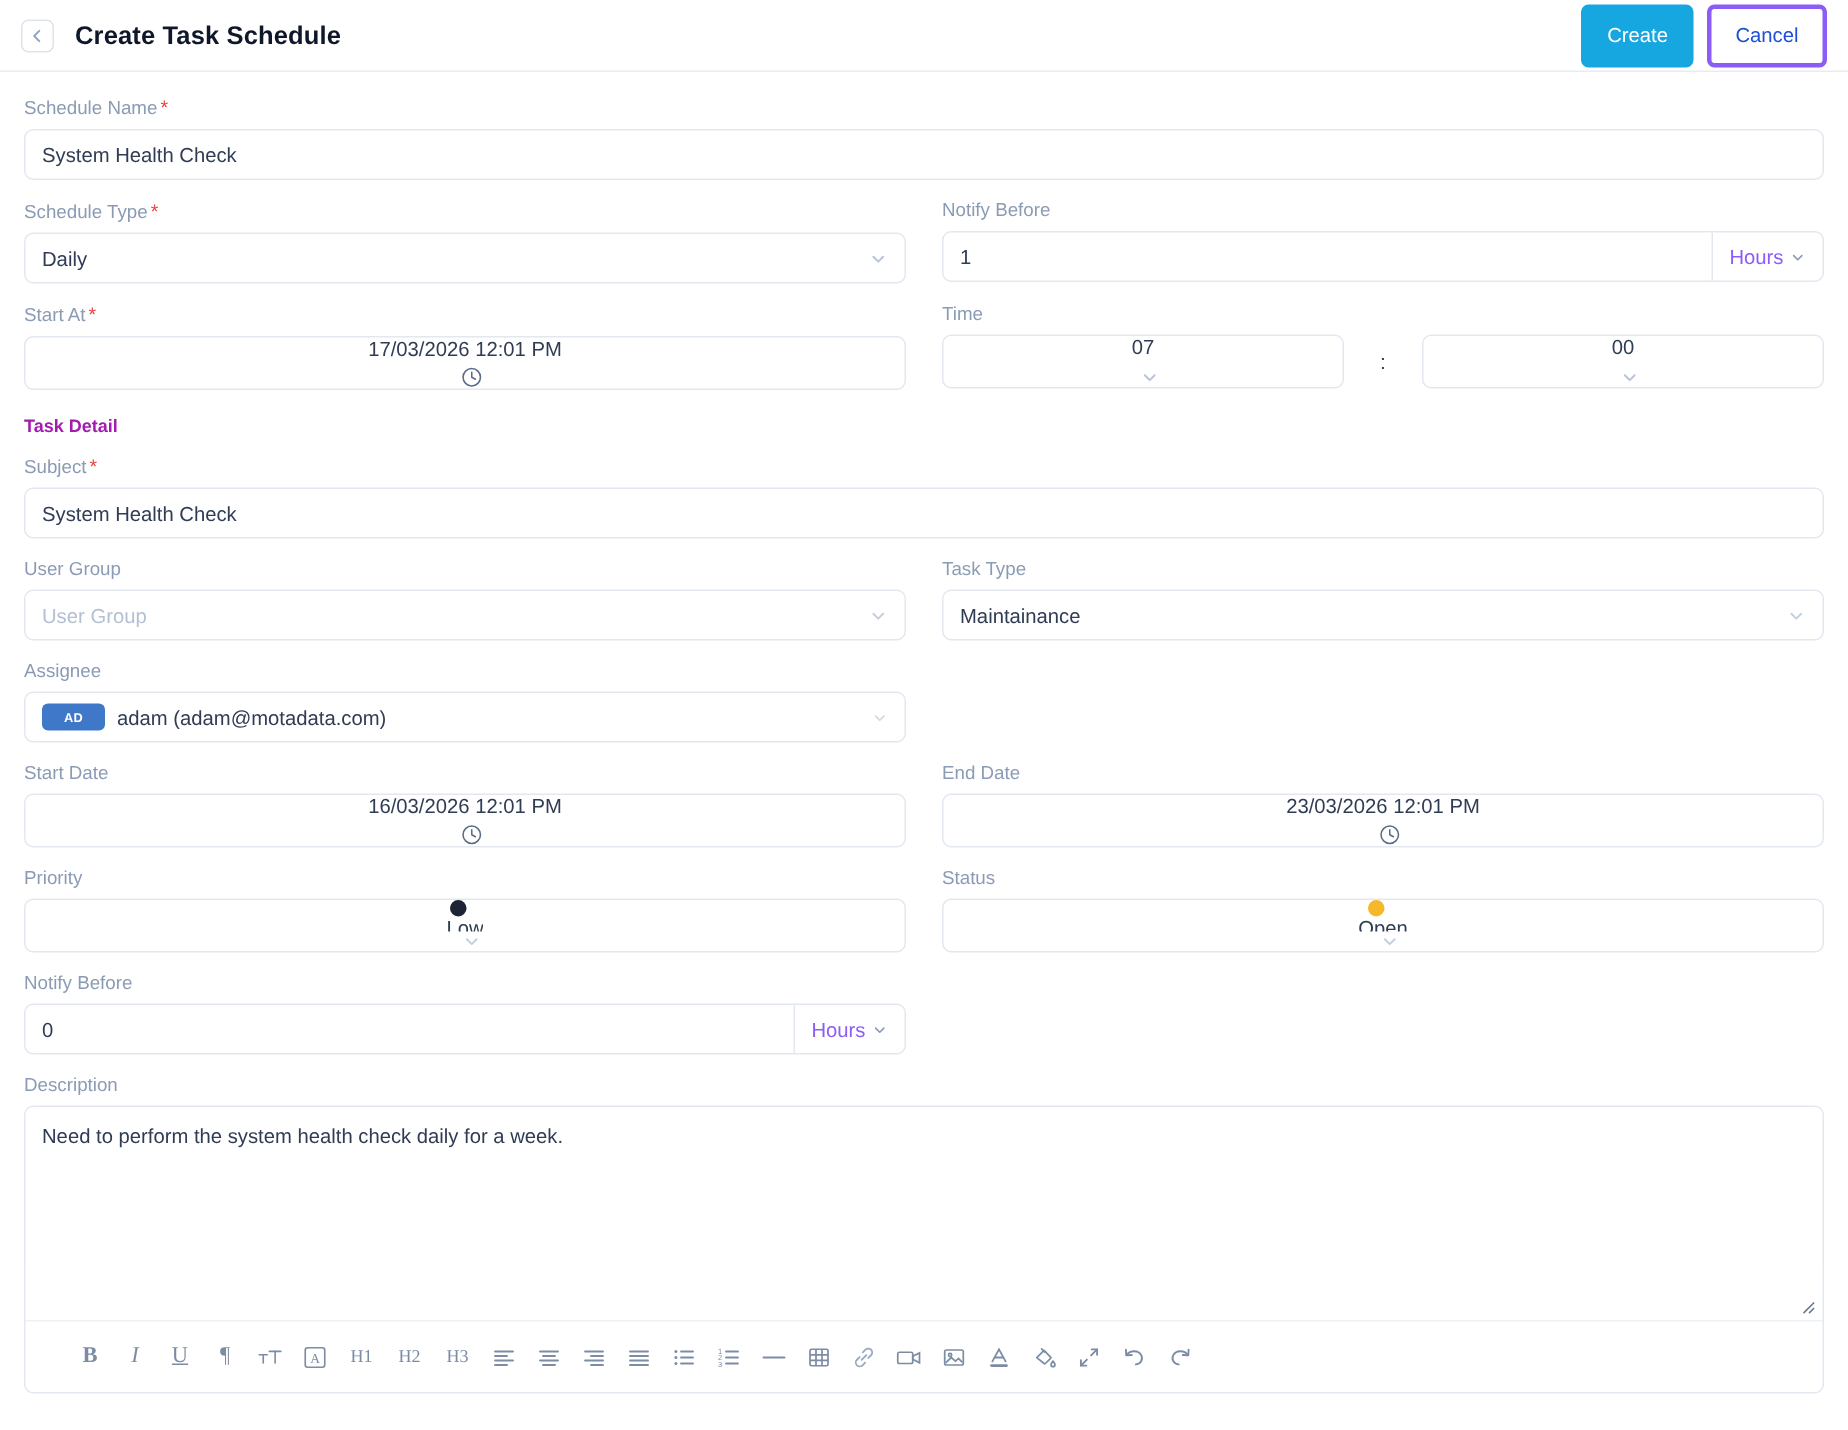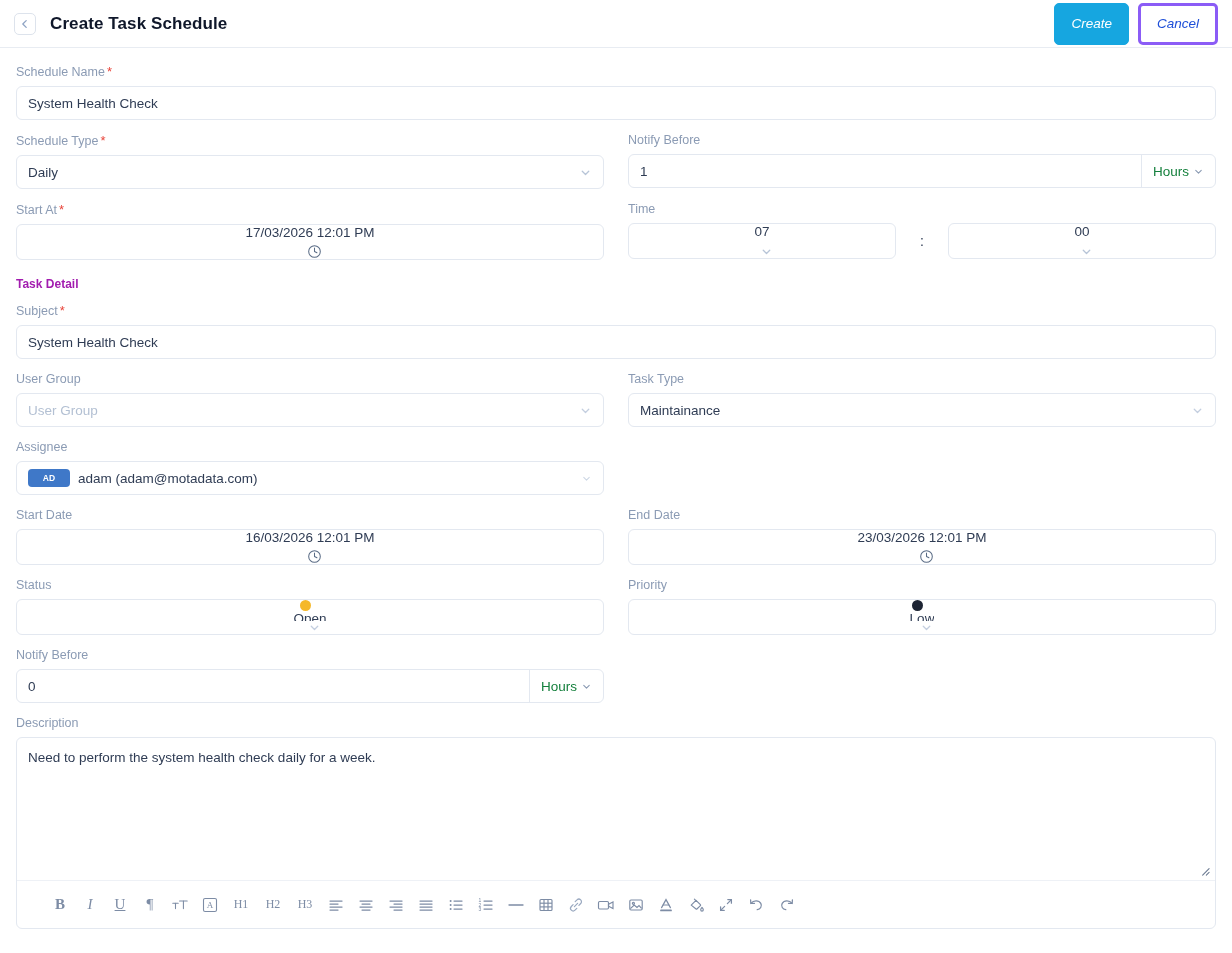--- a/index.html
+++ b/index.html
@@ -39,21 +39,20 @@
   }
   .header-spacer { flex: 1 1 auto; }
   .btn {
     height: 42px;
     border-radius: 5px;
     font-size: 13.5px;
     padding: 0 16px;
     display: inline-flex; align-items: center; justify-content: center;
     cursor: pointer;
     white-space: nowrap;
-    font-style: italic;
   }
   .btn-primary {
     background: #16a6e0;
     color: #fff;
     border: 1px solid #16a6e0;
     margin-right: 9px;
   }
   .btn-secondary {
     background: #fff;
     color: #1d4ed8;
@@ -120,21 +119,21 @@
     padding: 0 11px;
     font-size: 13.5px;
     border-right: 1px solid #e3e8f0;
     color: #2f3c54;
   }
   .split .unit {
     flex: 0 0 auto;
     display: flex; align-items: center; gap: 4px;
     padding: 0 11px;
     font-size: 13.5px;
-    color: #15803d;
+    color: #8b5cf6;
     cursor: pointer;
   }
 
   
   .time-row { display: flex; align-items: center; gap: 0; }
   .time-row .control { flex: 1 1 0; }
   .colon {
     width: 52px;
     text-align: center;
     font-size: 14px;
@@ -387,38 +386,38 @@
               </svg>
           </span>
         </div>
       </div>
     </div>
   </div>
 
   <div class="row">
     <div class="col">
       <div class="field">
+        <label class="label">Priority</label>
+        <div class="control tall">
+          <span class="dot" style="background:#1d2433"></span>
+          <span class="value">Low</span>
+          <span class="chev">
+            <svg width="13" height="13" viewBox="0 0 14 14" fill="none" stroke="#c3cedf" stroke-width="1.4" stroke-linecap="round" stroke-linejoin="round">
+                <polyline points="3.5,5.6 7,9.1 10.5,5.6"></polyline>
+              </svg>
+          </span>
+        </div>
+      </div>
+    </div>
+    <div class="col">
+      <div class="field">
         <label class="label">Status</label>
         <div class="control tall">
           <span class="dot" style="background:#f5b829"></span>
           <span class="value">Open</span>
-          <span class="chev">
-            <svg width="13" height="13" viewBox="0 0 14 14" fill="none" stroke="#c3cedf" stroke-width="1.4" stroke-linecap="round" stroke-linejoin="round">
-                <polyline points="3.5,5.6 7,9.1 10.5,5.6"></polyline>
-              </svg>
-          </span>
-        </div>
-      </div>
-    </div>
-    <div class="col">
-      <div class="field">
-        <label class="label">Priority</label>
-        <div class="control tall">
-          <span class="dot" style="background:#1d2433"></span>
-          <span class="value">Low</span>
           <span class="chev">
             <svg width="13" height="13" viewBox="0 0 14 14" fill="none" stroke="#c3cedf" stroke-width="1.4" stroke-linecap="round" stroke-linejoin="round">
                 <polyline points="3.5,5.6 7,9.1 10.5,5.6"></polyline>
               </svg>
           </span>
         </div>
       </div>
     </div>
   </div>
 

